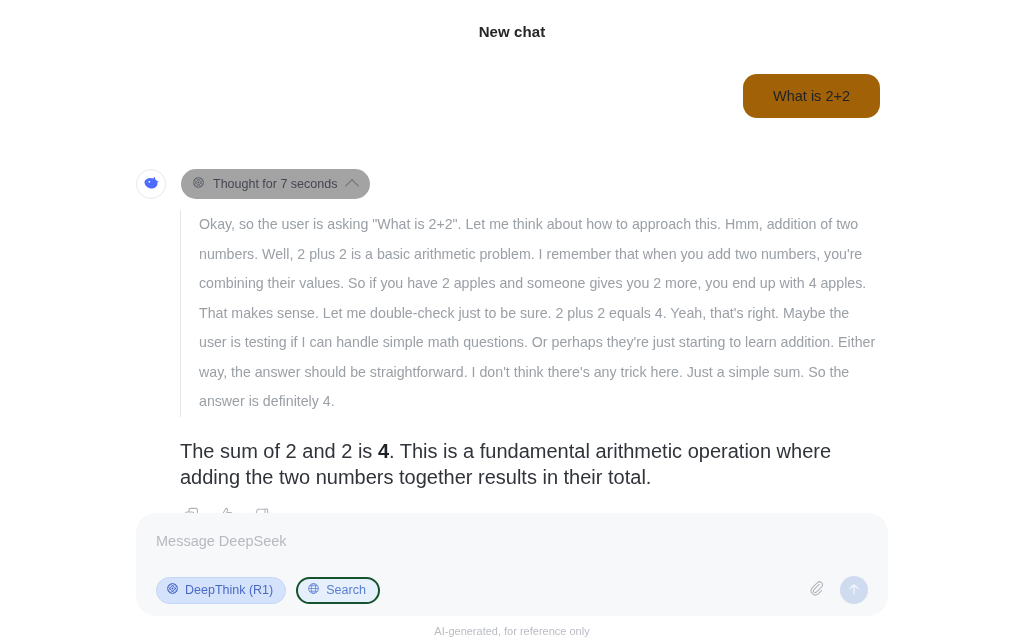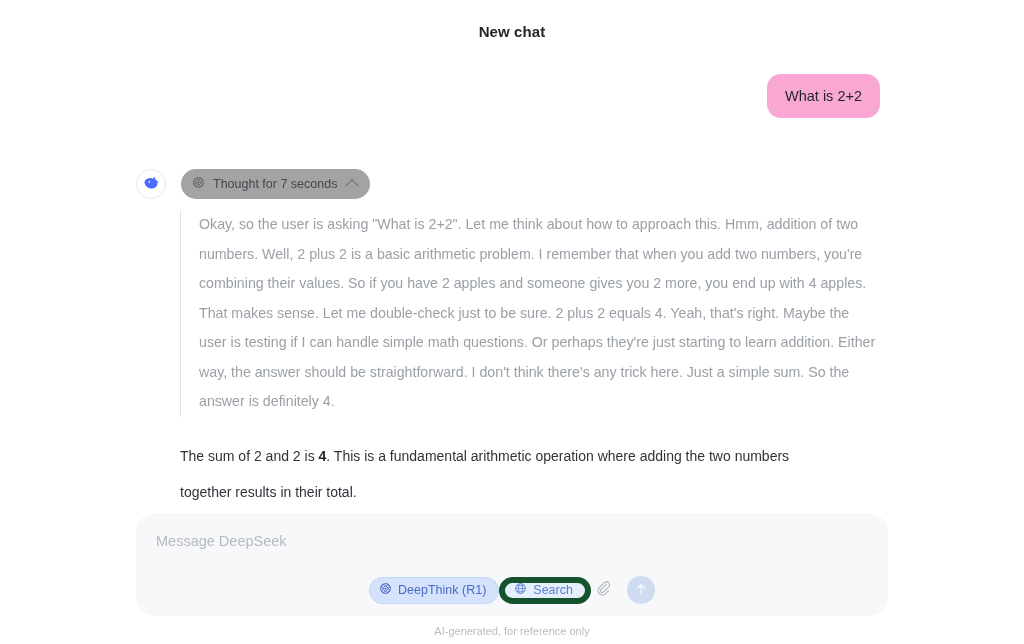--- a/index.html
+++ b/index.html
@@ -40,26 +40,26 @@
     padding: 0 144px 0 136px;
     position: relative;
   }
 
   .user-row {
     display: flex;
     justify-content: flex-end;
     margin-top: 12px;
   }
   .user-bubble {
-    background: #f9a8d4;
+    background: #a16207;
     color: #1f2328;
     font-size: 14.5px;
     line-height: 20px;
     border-radius: 14px;
-    padding: 12px 18px;
+    padding: 12px 30px;
     max-width: 72%;
   }
 
   .assistant-block {
     margin-top: 49px;
     position: relative;
   }
 
   .assistant-head {
     display: flex;
@@ -110,22 +110,22 @@
     border-left: 1.5px solid #e3e5e9;
     color: #9aa0a6;
     font-size: 14.2px;
     line-height: 29.5px;
     max-width: 690px;
   }
 
   .answer {
     margin: 21px 0 0 44px;
     color: #30343a;
-    font-size: 14px;
-    line-height: 36px;
+    font-size: 20px;
+    line-height: 26px;
     max-width: 660px;
   }
   .answer b { font-weight: 700; color: #1f2328; }
 
   .actions {
     margin: 16px 0 0 44px;
     display: flex;
     align-items: center;
     gap: 13px;
   }
@@ -173,62 +173,61 @@
   .composer {
     background: #f7f8fa;
     border-radius: 20px;
     height: 103px;
     box-sizing: border-box;
     padding: 18px 20px 12px 20px;
     position: relative;
     display: flex;
     flex-direction: column;
     justify-content: space-between;
-    align-items: center;
   }
   .composer-input {
     font-size: 14.5px;
     color: #b6bac0;
     line-height: 20px;
     border: none;
     outline: none;
     background: transparent;
     width: 100%;
     padding: 0;
     font-family: "Liberation Sans", sans-serif;
   }
   .composer-input::placeholder { color: #b6bac0; opacity: 1; }
 
   .composer-bottom {
     display: flex;
     align-items: center;
     justify-content: space-between;
   }
-  .chips { display: flex; align-items: center; }
+  .chips { display: flex; align-items: center; gap: 10px; }
   .tool-chip {
     display: inline-flex;
     align-items: center;
     gap: 6px;
     border-radius: 16px;
     height: 27px;
     padding: 0 12px 0 9px;
     font-size: 12.5px;
     cursor: pointer;
     user-select: none;
     box-sizing: border-box;
   }
   .tool-chip.active {
     background: #d4e3fb;
     color: #4a69c4;
     border: 1px solid #c2d6f7;
   }
   .tool-chip.inactive {
     background: #e6effc;
     color: #5a7ed0;
-    border: 6px solid #14532d;
+    border: 2px solid #14532d;
   }
 
   .composer-right { display: flex; align-items: center; gap: 12px; }
   .attach-btn {
     width: 24px; height: 24px;
     display: flex; align-items: center; justify-content: center;
     cursor: pointer;
   }
   .send-btn {
     width: 28px; height: 28px;

